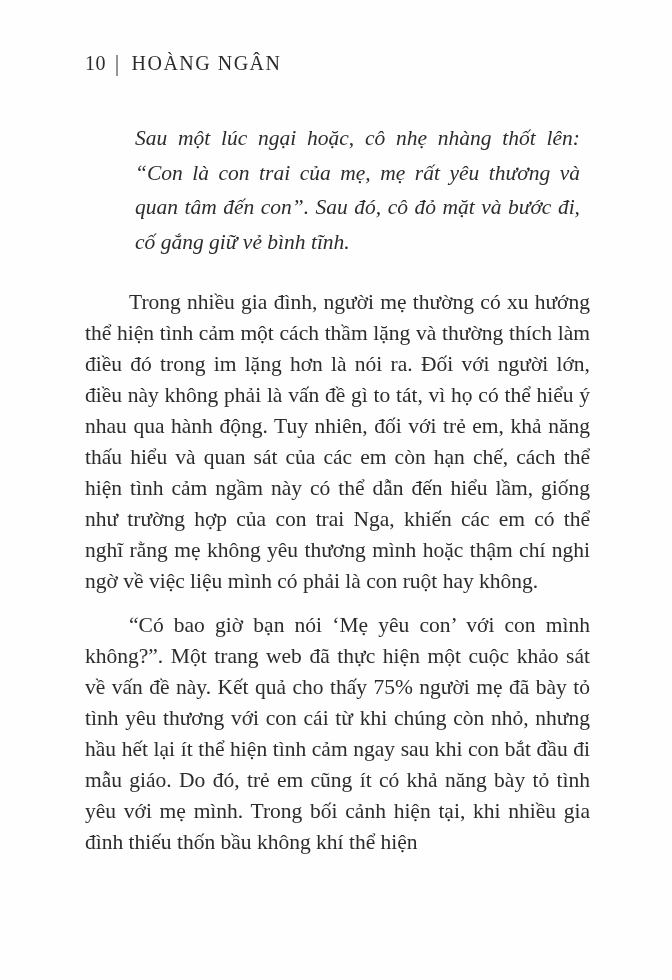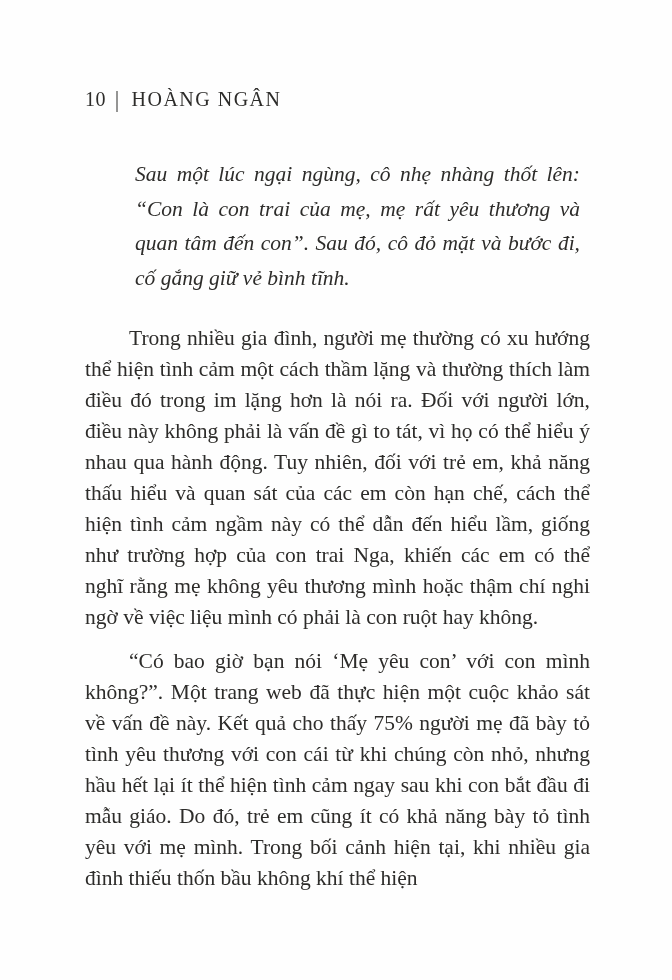--- a/index.html
+++ b/index.html
@@ -30,21 +30,20 @@
     margin-right: 9px;
   }
   .running-header .sep {
     margin-right: 12px;
     font-weight: 300;
     transform: scaleY(1.15);
     display: inline-block;
   }
   .running-header .title {
     letter-spacing: 1.5px;
-    margin-top: 36px;
   }
   .block-quote {
     font-style: italic;
     font-size: 21.5px;
     line-height: 34.5px;
     text-align: justify;
     margin: 0 10px 28px 50px;
   }
   .body-para {
     font-size: 21.5px;
@@ -58,19 +57,19 @@
 <body>
 
 <div class="page">
 
   <div class="running-header">
     <span class="page-num">10</span>
     <span class="sep">|</span>
     <span class="title">HOÀNG NGÂN</span>
   </div>
 
-  <div class="block-quote">Sau một lúc ngại ngùng, cô nhẹ nhàng thốt lên: “Con là con trai của mẹ, mẹ rất yêu thương và quan tâm đến con”. Sau đó, cô đỏ mặt và bước đi, cố gắng giữ vẻ bình tĩnh.</div>
+  <div class="block-quote">Sau một lúc ngại hoặc, cô nhẹ nhàng thốt lên: “Con là con trai của mẹ, mẹ rất yêu thương và quan tâm đến con”. Sau đó, cô đỏ mặt và bước đi, cố gắng giữ vẻ bình tĩnh.</div>
 
   <p class="body-para">Trong nhiều gia đình, người mẹ thường có xu hướng thể hiện tình cảm một cách thầm lặng và thường thích làm điều đó trong im lặng hơn là nói ra. Đối với người lớn, điều này không phải là vấn đề gì to tát, vì họ có thể hiểu ý nhau qua hành động. Tuy nhiên, đối với trẻ em, khả năng thấu hiểu và quan sát của các em còn hạn chế, cách thể hiện tình cảm ngầm này có thể dẫn đến hiểu lầm, giống như trường hợp của con trai Nga, khiến các em có thể nghĩ rằng mẹ không yêu thương mình hoặc thậm chí nghi ngờ về việc liệu mình có phải là con ruột hay không.</p>
 
   <p class="body-para">“Có bao giờ bạn nói ‘Mẹ yêu con’ với con mình không?”. Một trang web đã thực hiện một cuộc khảo sát về vấn đề này. Kết quả cho thấy 75% người mẹ đã bày tỏ tình yêu thương với con cái từ khi chúng còn nhỏ, nhưng hầu hết lại ít thể hiện tình cảm ngay sau khi con bắt đầu đi mẫu giáo. Do đó, trẻ em cũng ít có khả năng bày tỏ tình yêu với mẹ mình. Trong bối cảnh hiện tại, khi nhiều gia đình thiếu thốn bầu không khí thể hiện</p>
 
 </div>
 
 </body></html>

